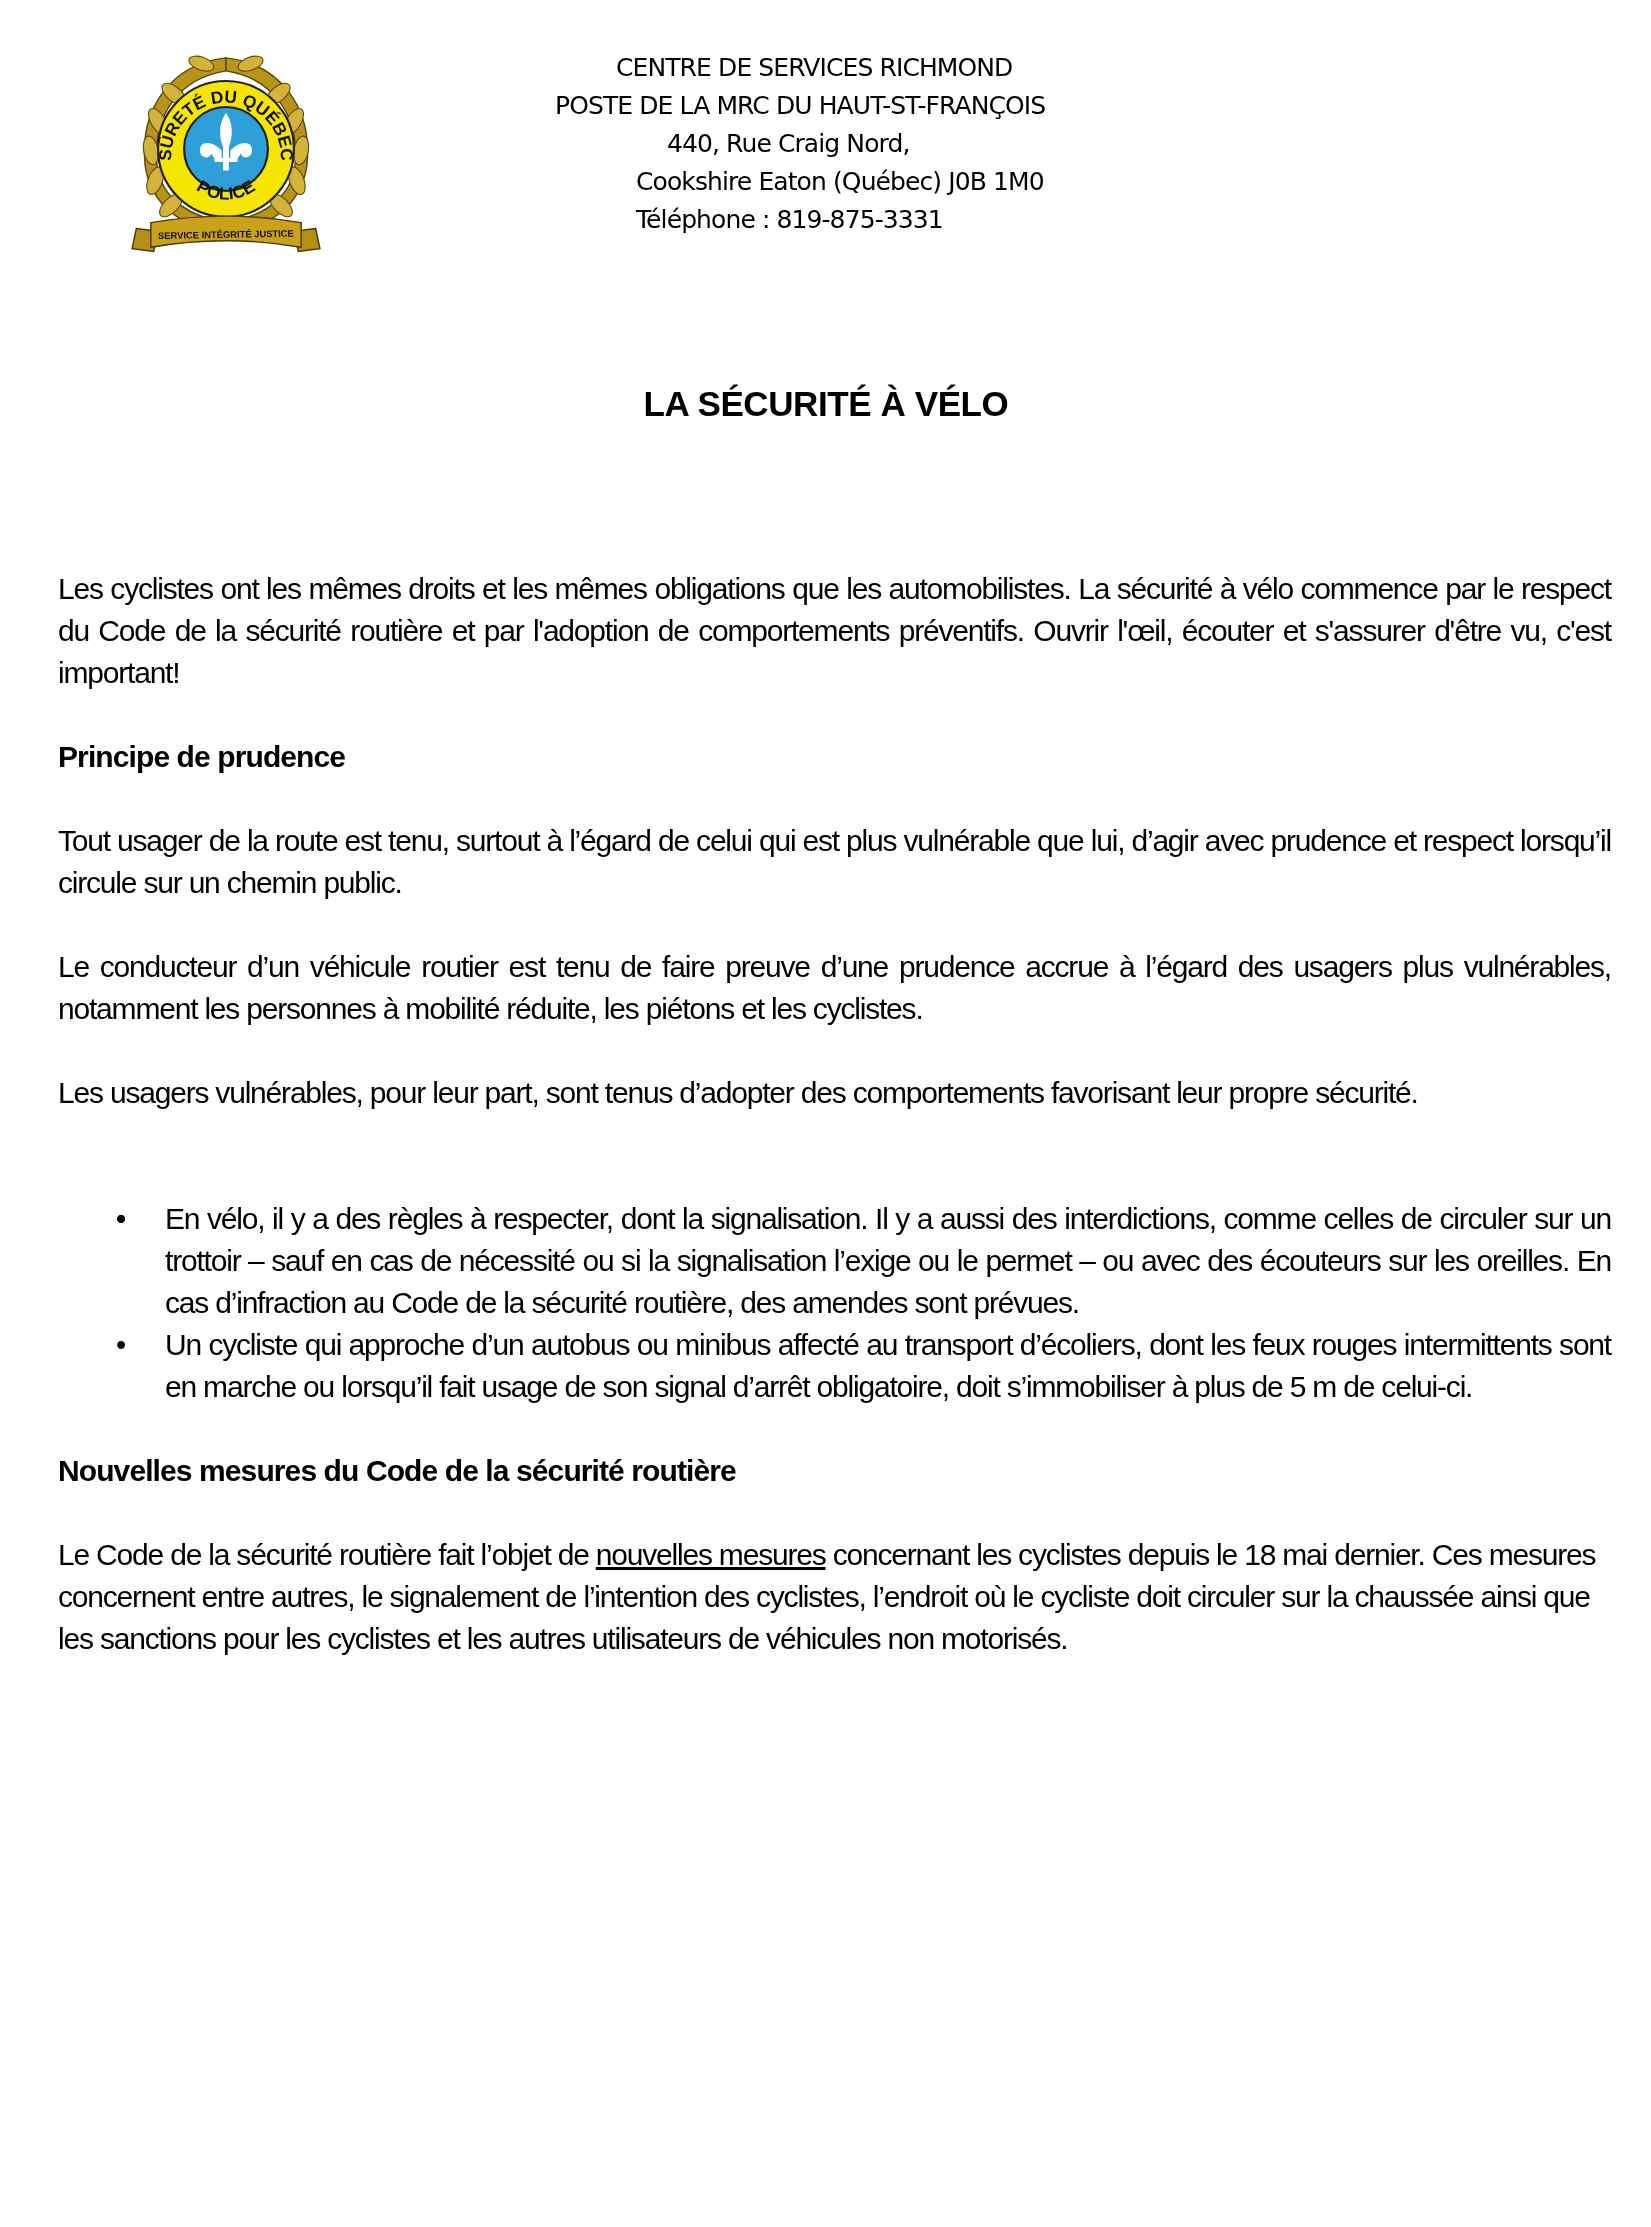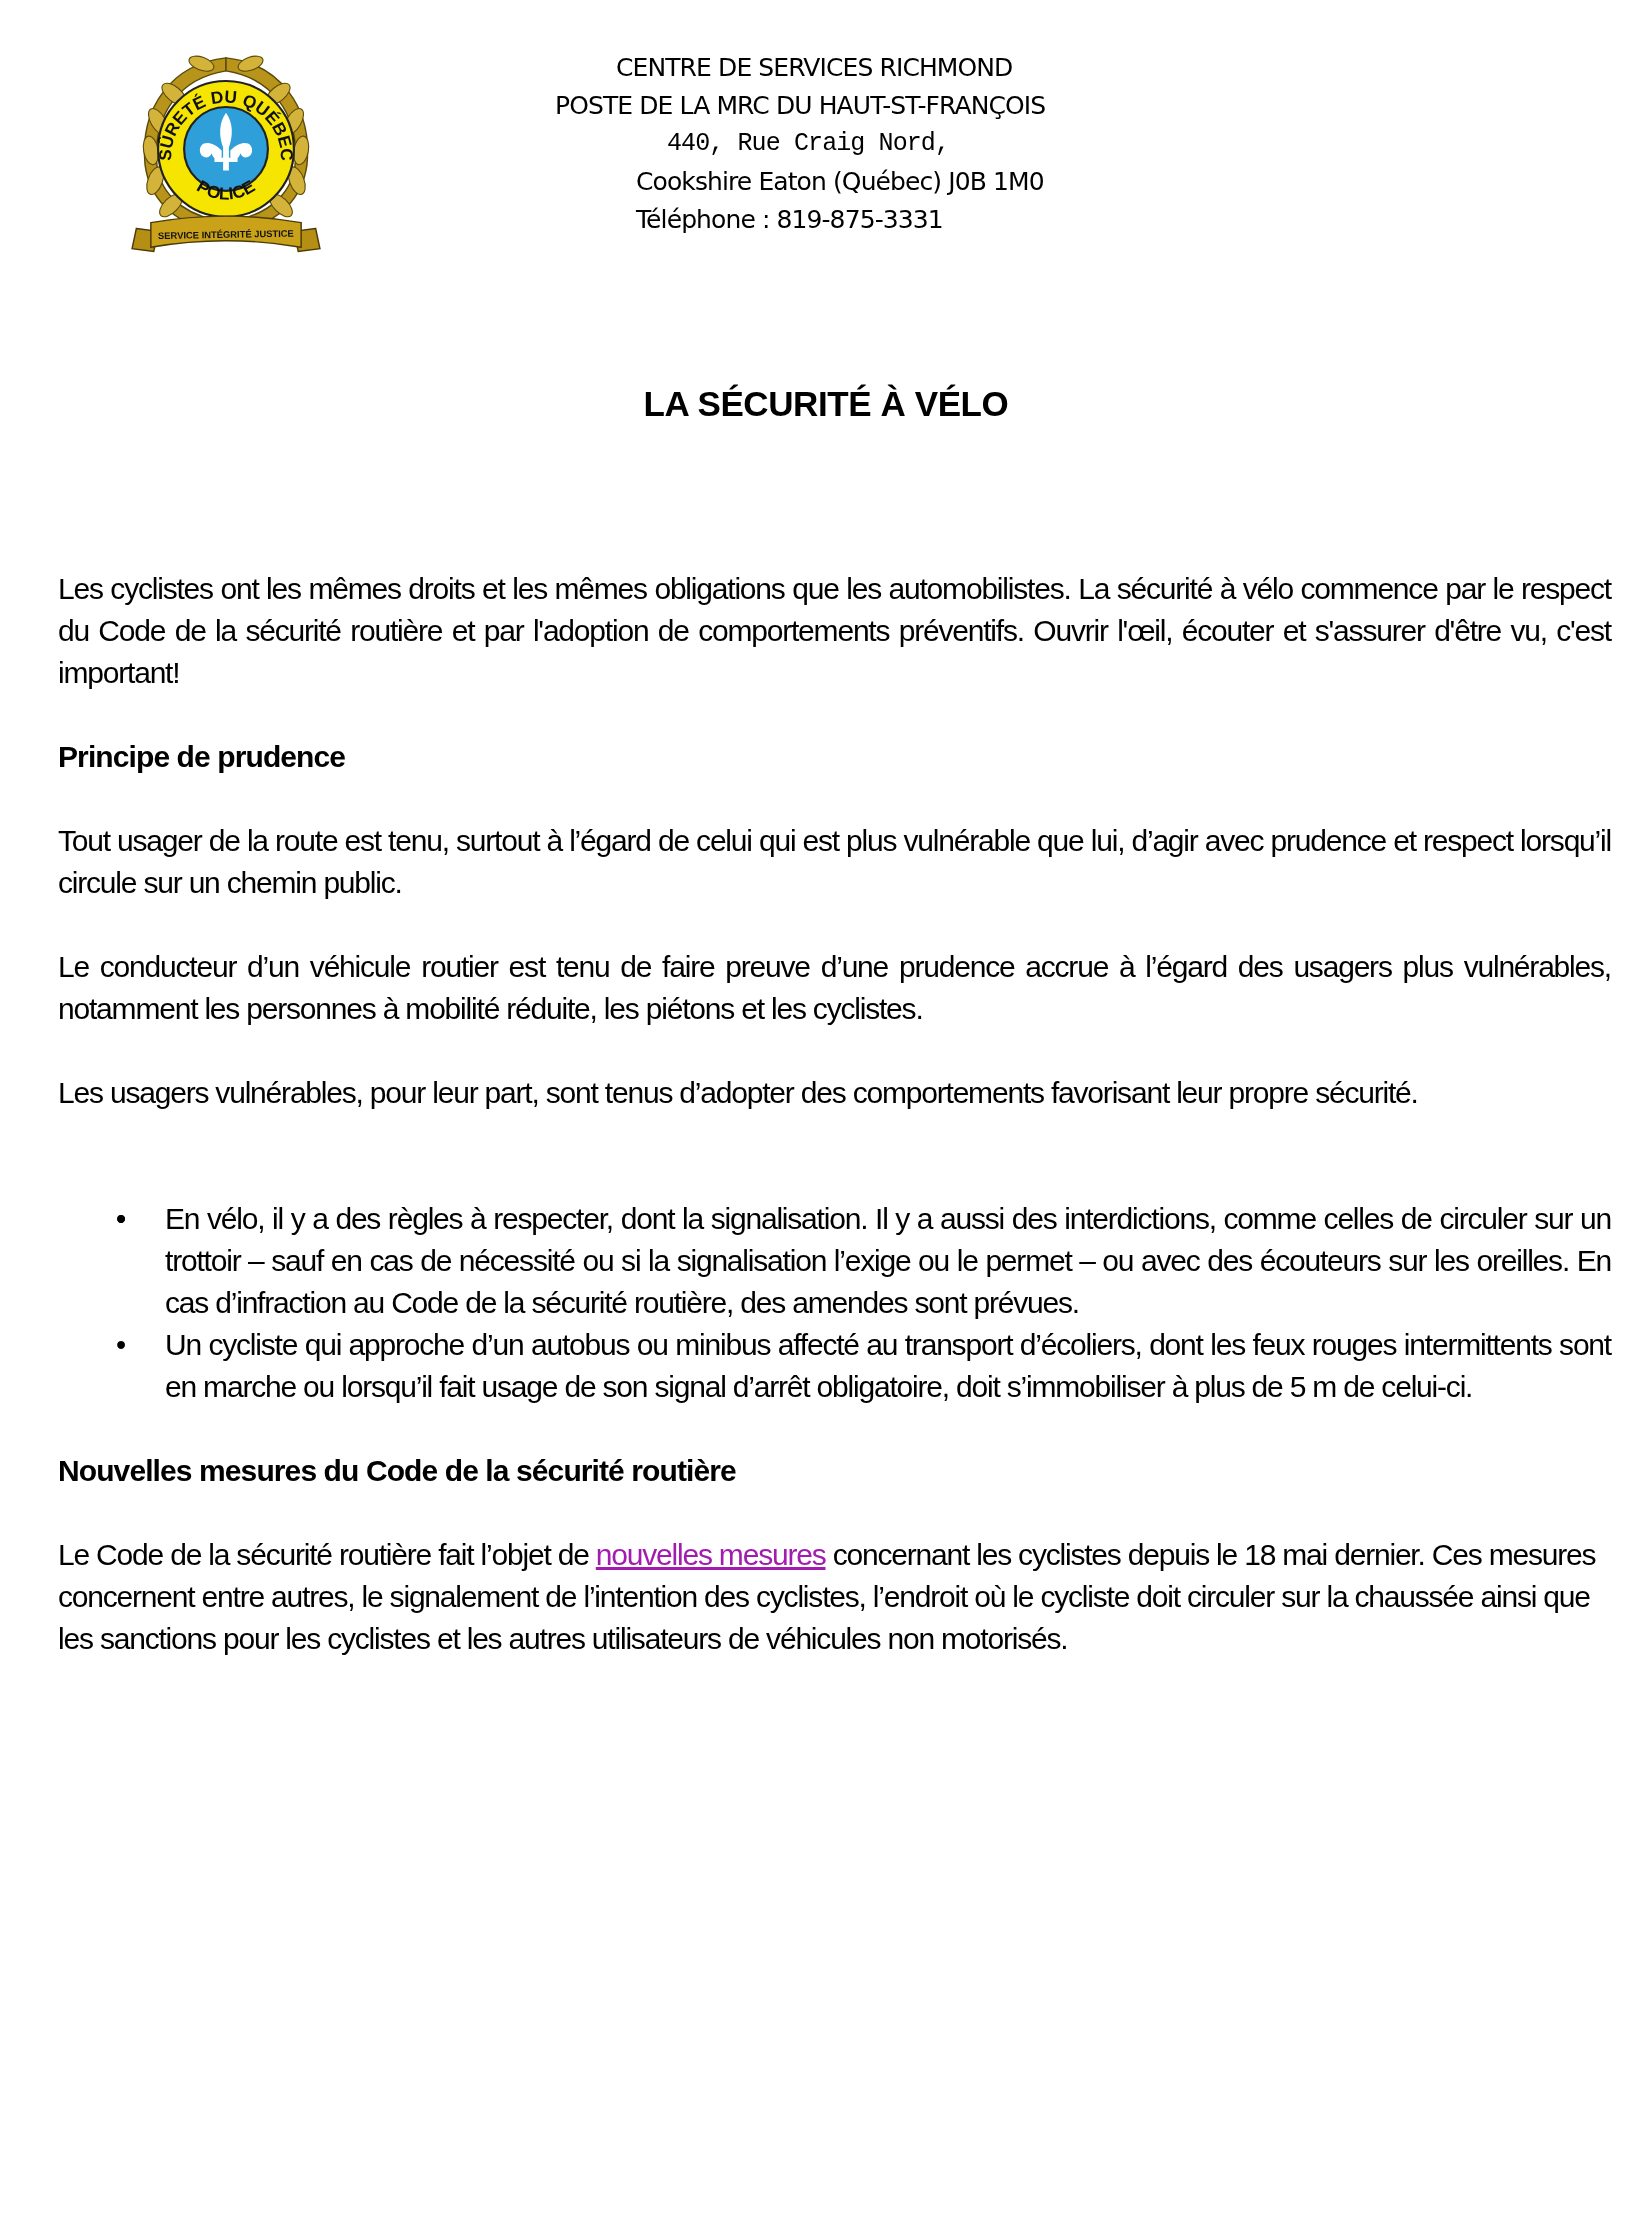--- a/index.html
+++ b/index.html
@@ -24,21 +24,21 @@
       top: 49px;
       width: 651px;
       font-family: "DejaVu Sans", sans-serif;
       font-size: 25px;
       letter-spacing: -0.9px;
       line-height: 38px;
     }
     .header div { white-space: nowrap; }
     .h-l1 { padding-left: 110px; }
     .h-l2 { padding-left: 49px; }
-    .h-l3 { padding-left: 161px; font-family: Liberation Mono, monospace; }
+    .h-l3 { padding-left: 161px; }
     .h-l4 { padding-left: 130px; }
     .h-l5 { padding-left: 130px; }
 
     .title {
       position: absolute;
       left: 0;
       width: 1652px;
       top: 384px;
       text-align: center;
       font-weight: bold;
@@ -71,21 +71,21 @@
       padding-left: 107px;
       text-align: justify;
     }
     ul.bullets li .bullet {
       position: absolute;
       left: 58px;
       top: 0;
       font-size: 29px;
     }
     .link {
-      color: #a21caf;
+      color: #000000;
       text-decoration: underline;
       cursor: pointer;
     }
   </style>
 </head>
 <body>
 
 <div class="logo">
   <svg width="194" height="224" viewBox="0 0 268 310">
 

